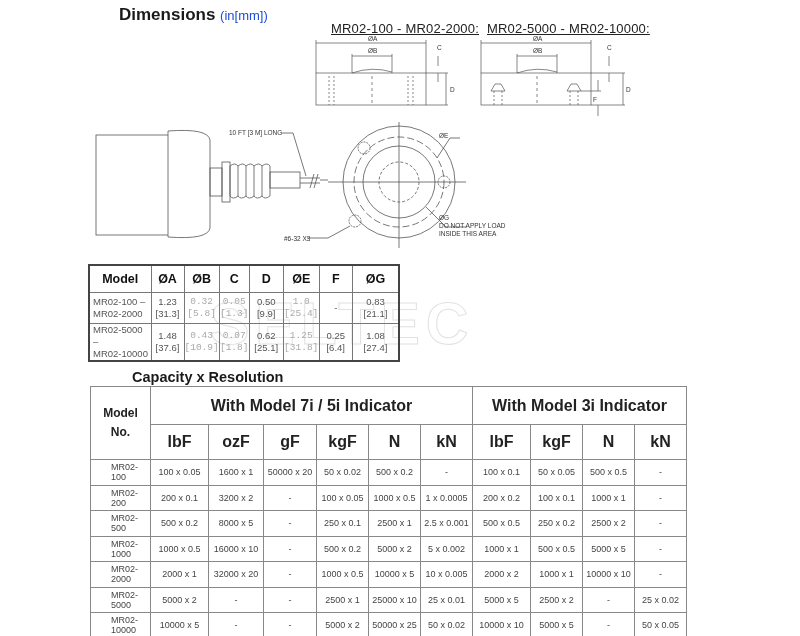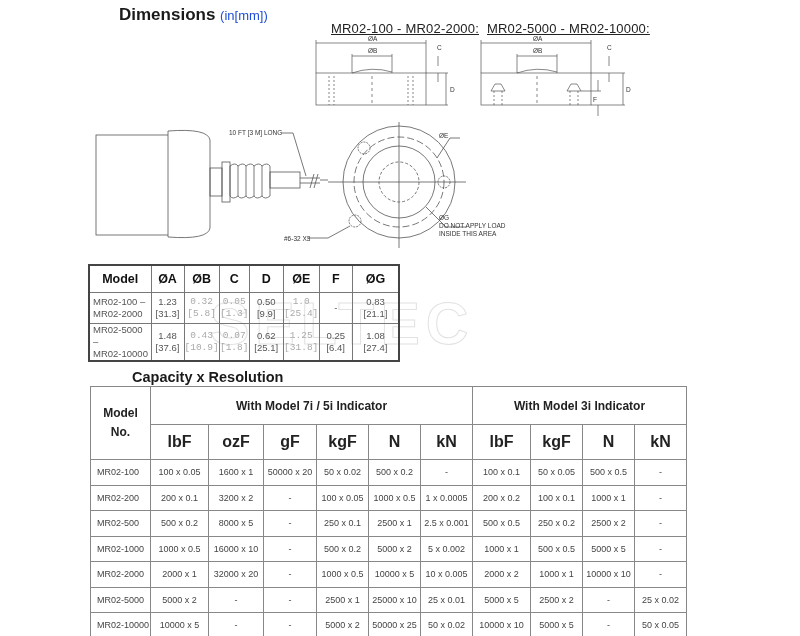--- a/index.html
+++ b/index.html
@@ -16,24 +16,24 @@
   .dim-table th { font-weight:bold; font-size:12.5px; height:26px; color:#111; }
   .dim-table td { height:30px; color:#555; line-height:12px; font-size:9.5px; }
   .dim-table td.model { text-align:left; padding-left:3px; }
   .dim-table td.faint { color:#aaa;font-family:Liberation Mono, monospace; }
   .dim-table { border:2px solid #444; }
   
   .cap-title { left:132px; top:369px; font-weight:bold; font-size:14.5px; color:#1a1a1a; }
   .cap-table { position:absolute; left:90px; top:386px; font-size:9px; }
   .cap-table th, .cap-table td { border:1px solid #888; text-align:center; padding:0; }
   .cap-table th { font-weight:bold; color:#222; }
-  .cap-table .grp th { height:37px; font-size:12px; }
+  .cap-table .grp th { height:37px; font-size:16px; }
   .cap-table .units th { height:34px; font-size:16px; }
   .cap-table td { height:24.5px; color:#444; font-size:9px; }
-  .cap-table td.model { text-align:left; padding-left:6px; }
+  .cap-table td.model { text-align:left; padding-left:20px; }
   .cap-table th.model-h { font-size:12px; line-height:19px; }
   .watermark { position:absolute; left:210px; top:290px; font-size:59px; font-weight:bold; color:transparent; -webkit-text-stroke:1px #e2e2e2; letter-spacing:6px; pointer-events:none; }
 </style>
 </head>
 <body>
 
 <div class="watermark">SELTEC</div>
 
 <div class="abs title" style="left:119px; top:5px;">
   <span>Dimensions</span>

